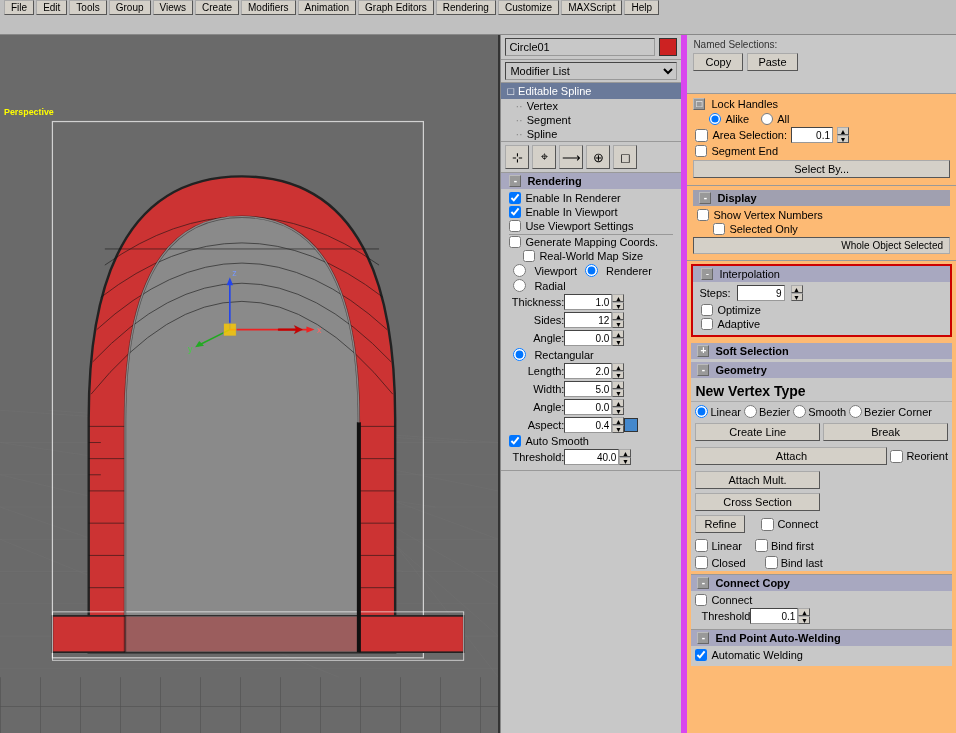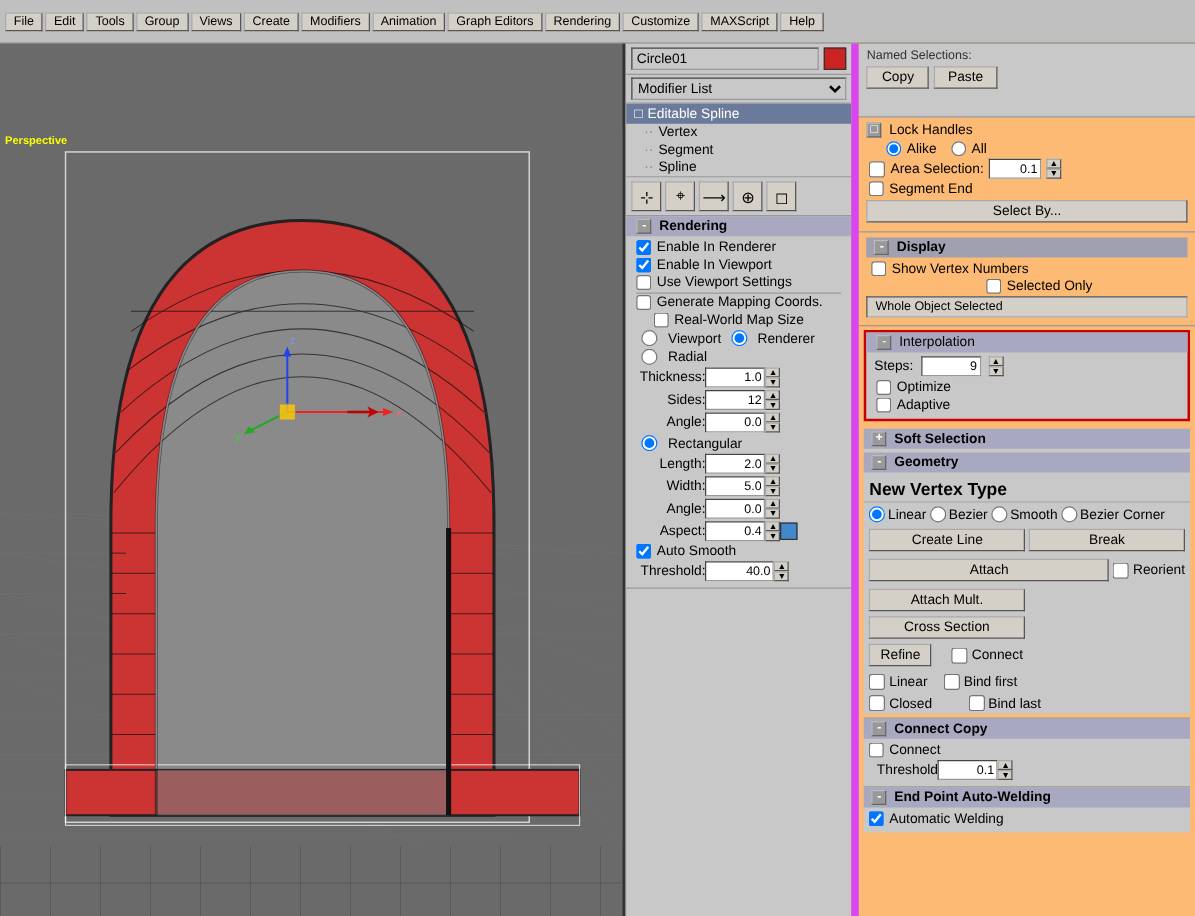--- a/index.html
+++ b/index.html
@@ -12,21 +12,21 @@
       height: 733px;
       overflow: hidden;
     }
 
     
     .top-bar {
       height: 35px;
       background: #c0c0c0;
       border-bottom: 1px solid #888;
       display: flex;
-      align-items: center;
+      align-items: flex-start;
       padding: 0 4px;
       gap: 2px;
     }
     .top-bar-btn {
       background: #d4d0c8;
       border: 1px outset #aaa;
       padding: 1px 6px;
       font-size: 10px;
       cursor: pointer;
     }
@@ -157,21 +157,21 @@
       align-items: center;
       gap: 4px;
     }
 
     .whole-obj-btn {
       background: #d4d0c8;
       border: 1px inset #aaa;
       padding: 2px 6px;
       font-size: 10px;
       width: 100%;
-      text-align: left;
+      text-align: right;
       margin: 2px 0;
     }
 
     
     .mid-panel {
       width: 190px;
       background: #c8c8c8;
       display: flex;
       flex-direction: column;
       border-left: 1px solid #888;
@@ -732,21 +732,21 @@
 
     <div class="display-section">
       <div class="section-header-bar">
         <span class="section-minus">-</span>
         <span>Display</span>
       </div>
       <div class="checkbox-row" style="padding-left:4px;">
         <input type="checkbox" style="">
         <label>Show Vertex Numbers</label>
       </div>
-      <div class="checkbox-row" style="padding-left:20px;justify-content:center;">
+      <div class="checkbox-row" style="padding-left:20px;">
         <input type="checkbox" style="">
         <label>Selected Only</label>
       </div>
       <div class="whole-obj-btn">Whole Object Selected</div>
     </div>
 
     <div style="margin:3px 4px; border: 2px solid #cc0000; background:#c8c8c8;">
       <div class="interp-header">
         <span class="section-minus">-</span>
         <span>Interpolation</span>
@@ -841,21 +841,21 @@
         <label class="check-label" style="margin-left:10px;">
           <input type="checkbox" style="">
           <span>Bind first</span>
         </label>
       </div>
       <div style="display:flex;flex-wrap:wrap;gap:3px;padding:2px 4px;">
         <label class="check-label">
           <input type="checkbox" style="">
           <span>Closed</span>
         </label>
-        <label class="check-label" style="margin-left:26px;align-items:center;">
+        <label class="check-label" style="margin-left:16px;align-items:center;">
           <input type="checkbox" style="">
           <span>Bind last</span>
         </label>
       </div>
     </div>
 
     <div style="margin:3px 4px 0; background:#c8c8c8; border-top:1px solid #999;">
       <div class="section-header-bar" style="background:#a8a8c0;">
         <span class="section-minus">-</span>
         <span>Connect Copy</span>

